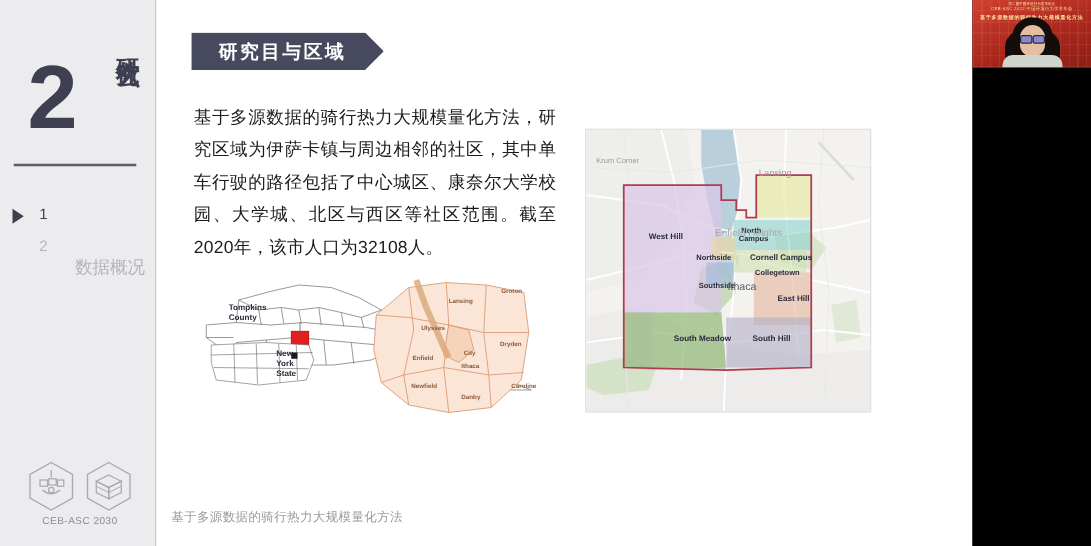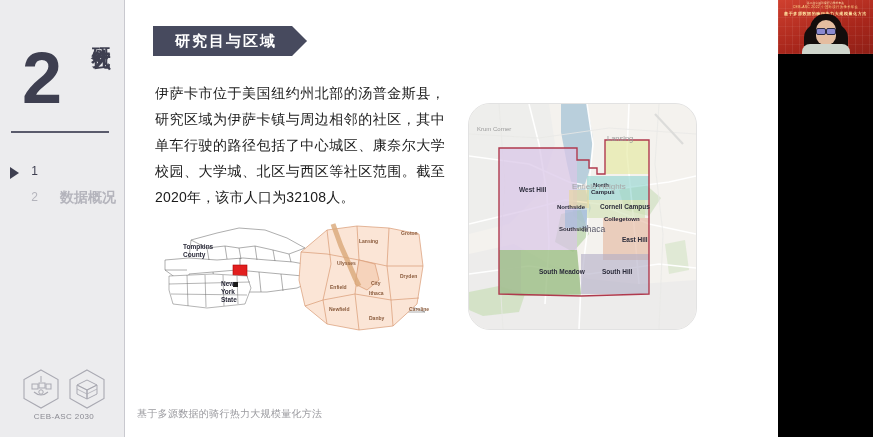--- a/index.html
+++ b/index.html
@@ -36,21 +36,21 @@
   .nav-marker{width:14px;flex:0 0 14px;padding-top:4px;}
   .tri{display:block;width:0;height:0;
        border-left:9px solid #3e3f50;
        border-top:6px solid transparent;
        border-bottom:6px solid transparent;}
   .nav-idx{flex:0 0 14px;text-align:right;font-size:12px;line-height:17px;
            color:#3e3f50;padding-right:5px;}
   .nav-label{font-size:14px;line-height:17px;font-weight:700;color:#3e3f50;
              text-align:right;flex:1;}
   .nav-item.dim .nav-idx,.nav-item.dim .nav-label{color:#b4b4bc;}
-  .nav-item.dim .nav-label{font-weight:700;}
+  .nav-item.dim .nav-label{font-weight:400;margin-top:16px;}
 
   
   .logo-wrap{position:absolute;left:16px;bottom:16px;width:96px;text-align:center;}
   .logo-row{display:flex;justify-content:center;gap:4px;}
   .logo-cap{font-size:8px;color:#8a8a92;letter-spacing:.4px;margin-top:2px;
             font-family:"Liberation Sans",sans-serif;}
 
   
   #content{position:absolute;left:125px;top:0;width:768px;height:437px;}
 
@@ -59,21 +59,21 @@
           display:flex;align-items:center;
           padding:0 30px 0 22px;
           font-size:15px;font-weight:700;letter-spacing:2px;
           clip-path:polygon(0 0, calc(100% - 15px) 0, 100% 50%, calc(100% - 15px) 100%, 0 100%);
           box-shadow:2px 2px 3px rgba(0,0,0,.18);}
 
   .para{position:absolute;left:30px;top:80px;width:290px;
         font-size:14px;line-height:26px;color:#1b1b1b;
         text-align:justify;letter-spacing:.2px;}
 
-  .fig{position:absolute;border-radius:22px;}
+  .fig{position:absolute;}
   .fig-cap{position:absolute;text-align:center;font-size:11.5px;
            font-weight:700;color:#1b1b1b;letter-spacing:.5px;}
 
   #fig1{left:22px;top:218px;width:290px;height:120px;}
   #fig1-cap{left:22px;top:355px;width:290px;}
   #fig2{left:343px;top:103px;width:227px;height:225px;
         border:1px solid #e2e2e2;overflow:hidden;background:#f2f0ec;}
   #fig2-cap{left:343px;top:353px;width:227px;}
 
   .footer-note{position:absolute;left:12px;bottom:16px;font-size:10px;
@@ -171,21 +171,21 @@
         <div class="logo-cap">CEB-ASC 2030</div>
       </div>
     </div>
 
     <div id="sidebar-divider"></div>
 
     <div id="content">
 
       <div class="banner">研究目与区域</div>
 
-      <div class="para">伊萨卡市位于美国纽约州北部的汤普金斯县，研究区域为伊萨卡镇与周边相邻的社区，其中单车行驶的路径包括了中心城区、康奈尔大学校园、大学城、北区与西区等社区范围。截至2020年，该市人口为32108人。</div>
+      <div class="para">基于多源数据的骑行热力大规模量化方法，研究区域为伊萨卡镇与周边相邻的社区，其中单车行驶的路径包括了中心城区、康奈尔大学校园、大学城、北区与西区等社区范围。截至2020年，该市人口为32108人。</div>
 
       <div class="fig" id="fig1">
         <svg width="290" height="120" viewBox="0 0 290 120">
 
           <g stroke="#6b6b6b" stroke-width=".55" fill="#ffffff">
             <path d="M18 52 L18 42 L42 40 L44 22 L70 15 L92 10 L118 12 L140 20 L158 30 L170 44 L168 62 L150 70 L120 74 L80 74 L40 68 Z"></path>
             <path d="M42 40 L70 42 L96 40 L120 42 L146 44 L168 48" fill="none"></path>
             <path d="M44 22 L60 30 L78 28 L92 30 L108 28 L126 32 L142 36 L158 30" fill="none"></path>
             <path d="M60 30 L62 42 M78 28 L80 41 M92 30 L94 41 M108 28 L110 42 M126 32 L128 43 M142 36 L144 44" fill="none"></path>
             <path d="M40 68 L42 56 L66 54 L90 52 L112 54 L134 56 L156 58 L168 62" fill="none"></path>

